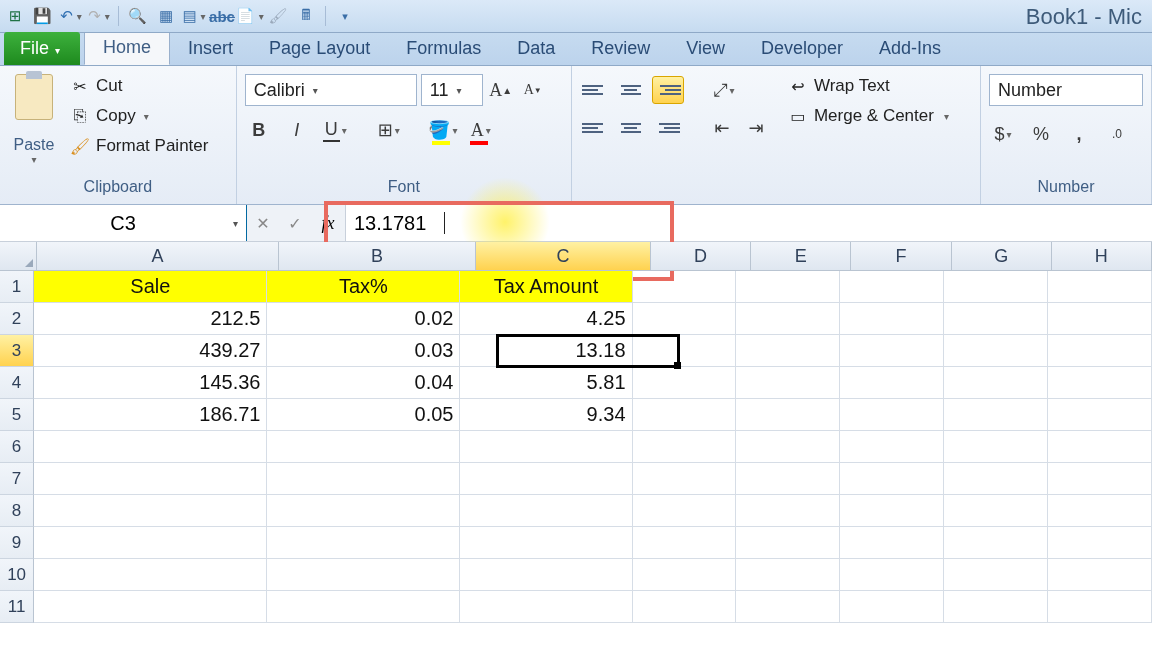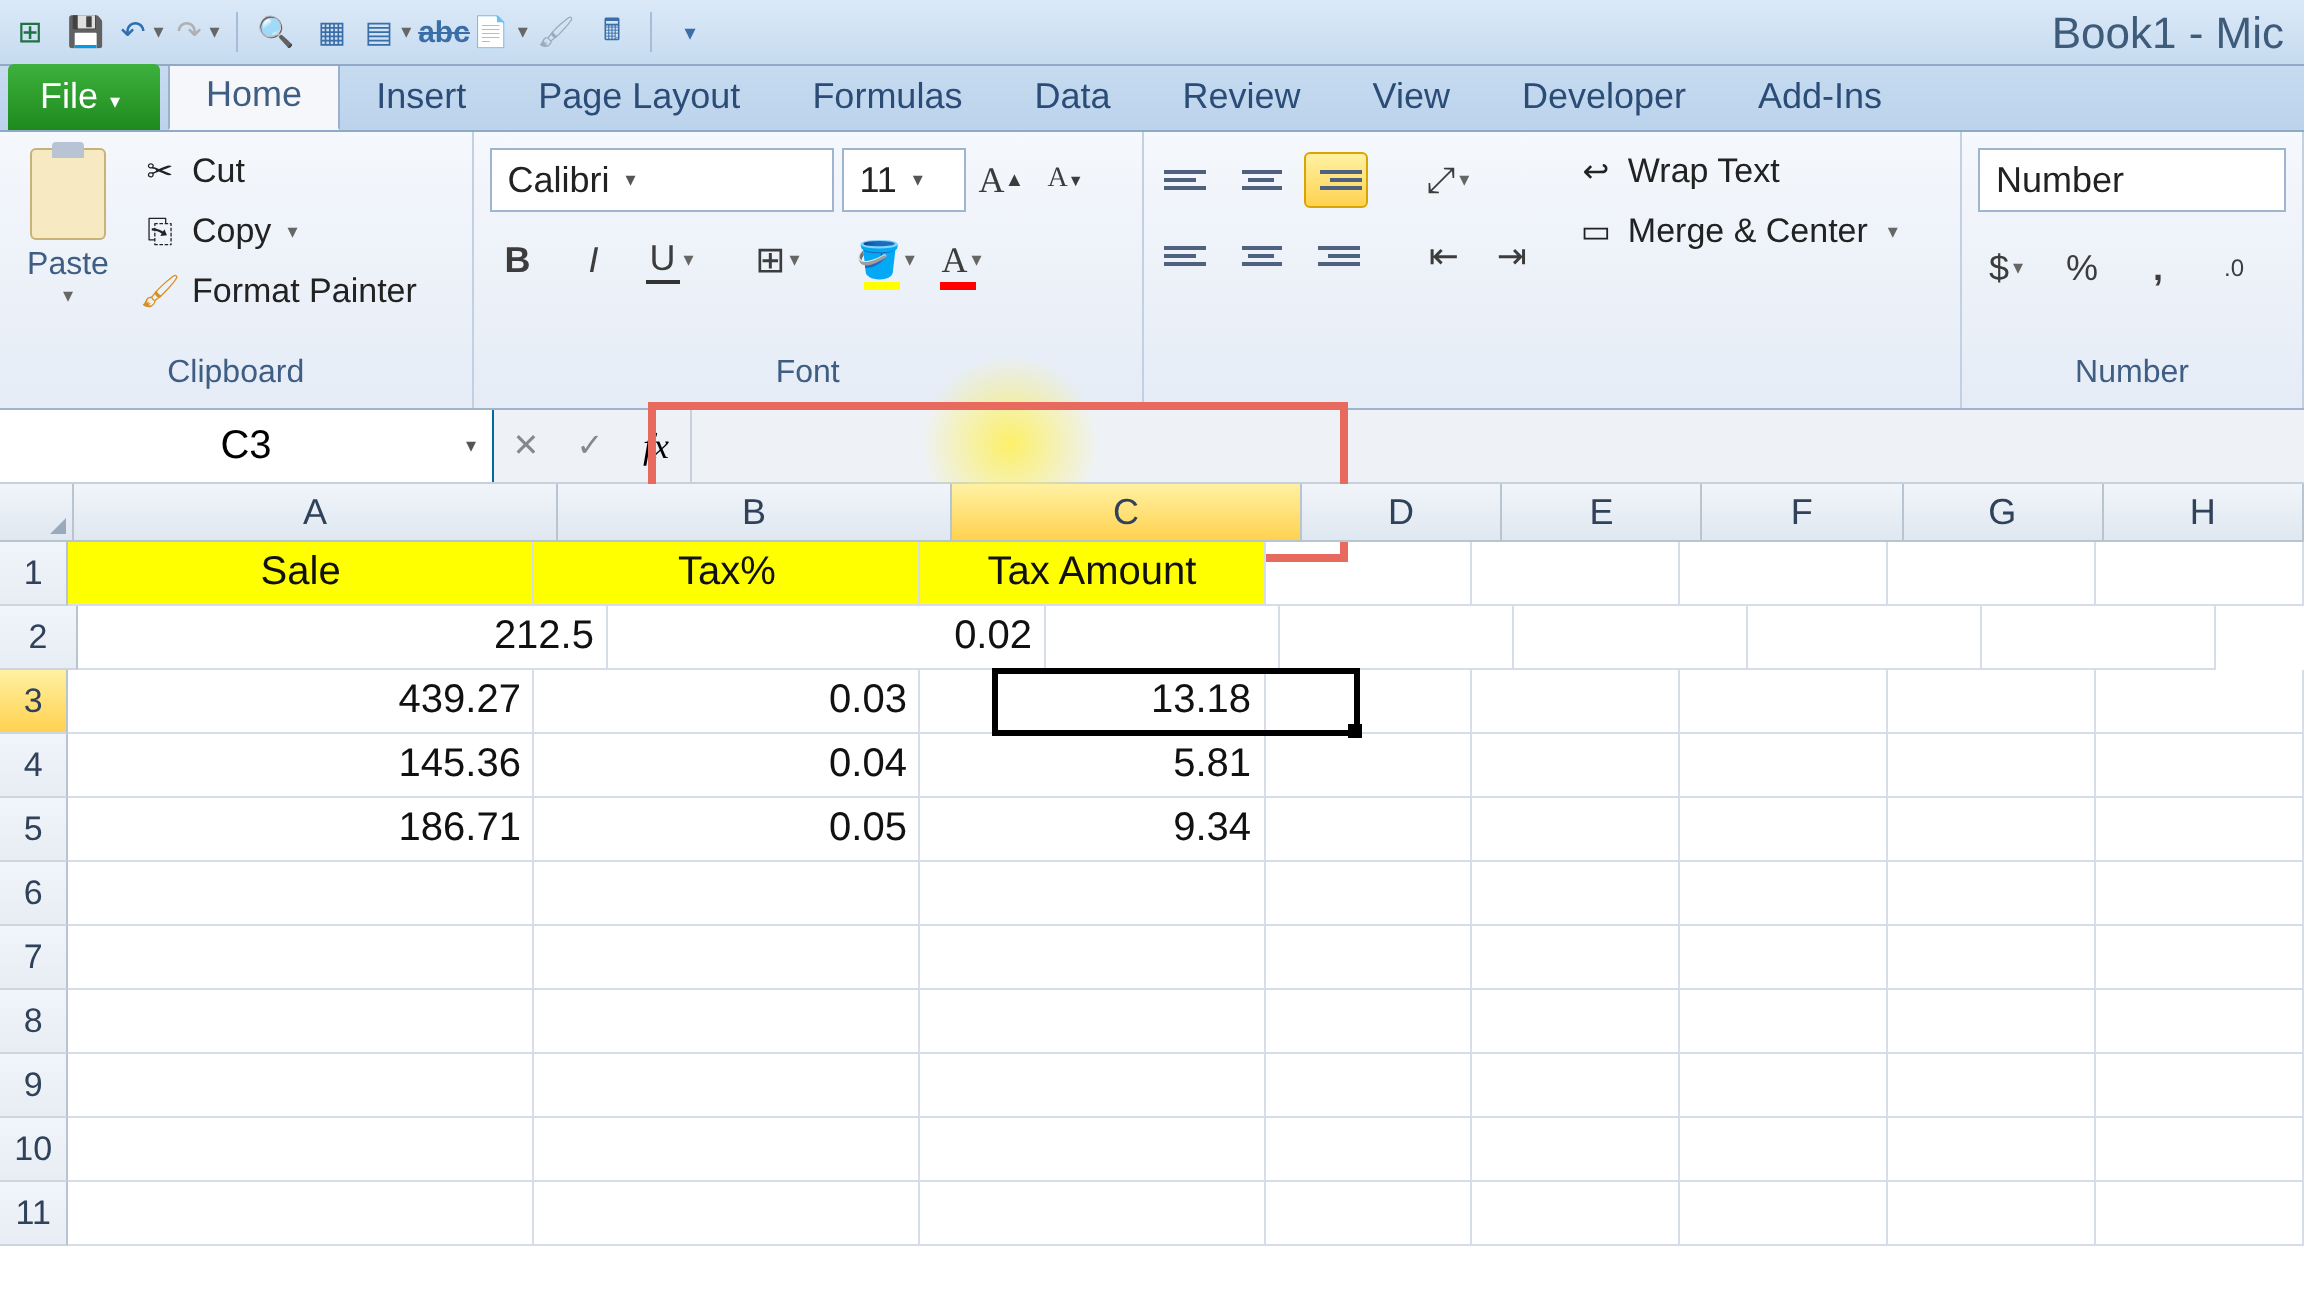--- a/index.html
+++ b/index.html
@@ -130,21 +130,21 @@
     position: absolute;
     top: -4px;
     left: 10px;
     width: 16px;
     height: 8px;
     background: #b8c4d4;
     border-radius: 2px 2px 0 0;
   }
   .paste-label {
     font-size: 16px;
-    margin-top: 4px;
+    margin-top: 16px;
     color: #3f5e84;
   }
   .clip-right {
     display: flex;
     flex-direction: column;
     gap: 6px;
     padding-top: 4px;
     font-size: 17px;
     color: #222;
   }
@@ -652,20 +652,24 @@
 <div class="formula-row" style="position:relative">
   <div class="name-box">
     <span>C3</span>
     <span class="arrow">▾</span>
   </div>
   <div class="fx-btns">
     <div class="fx-btn">✕</div>
     <div class="fx-btn">✓</div>
     <div class="fx-label">fx</div>
   </div>
+  <div class="formula-input">
+    <span>13.1781</span>
+    <span class="cursor-caret"></span>
+  </div>
 
   <div class="formula-spotlight" style="left:460px;top:-28px"></div>
   <div class="formula-highlight-box" style="left:324px;top:-4px;width:342px;height:72px"></div>
   <div class="tooltip-fb" style="left:490px;top:42px">Formula Bar</div>
 </div>
 
 <div class="sheet">
   <div class="col-headers">
     <div class="corner"></div>
     <div class="col-h col-A">A</div>
@@ -687,20 +691,21 @@
     <div class="cell cE"></div>
     <div class="cell cF"></div>
     <div class="cell cG"></div>
     <div class="cell cH"></div>
   </div>
 
   <div class="grid-row">
     <div class="row-h">2</div>
     <div class="cell cA num">212.5</div>
     <div class="cell cB num">0.02</div>
+    <div class="cell cC num">4.25</div>
     <div class="cell cD"></div>
     <div class="cell cE"></div>
     <div class="cell cF"></div>
     <div class="cell cG"></div>
     <div class="cell cH"></div>
   </div>
 
   <div class="grid-row">
     <div class="row-h sel">3</div>
     <div class="cell cA num">439.27</div>

